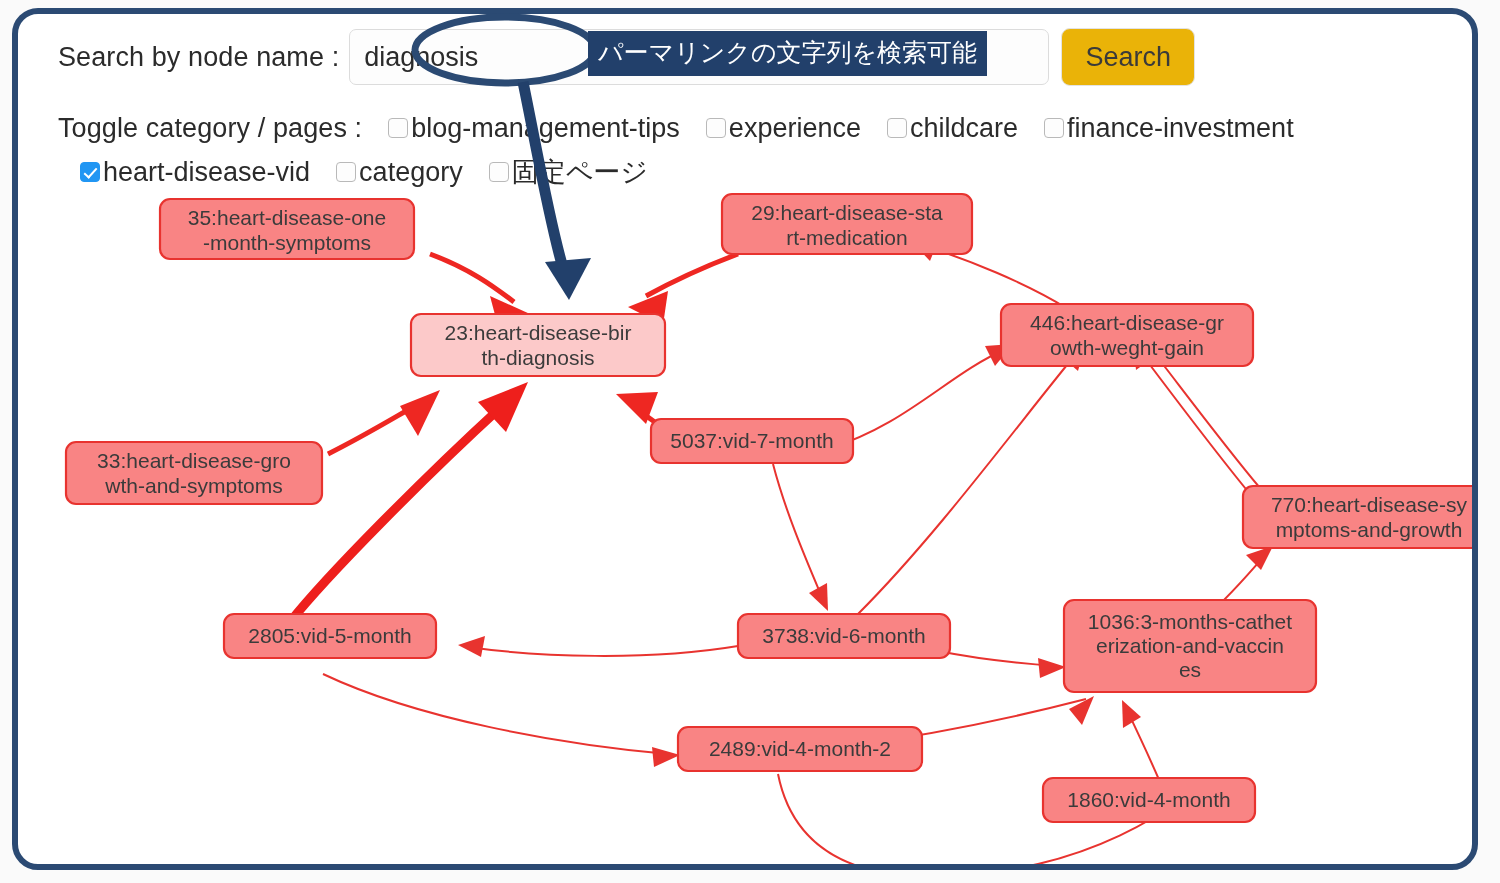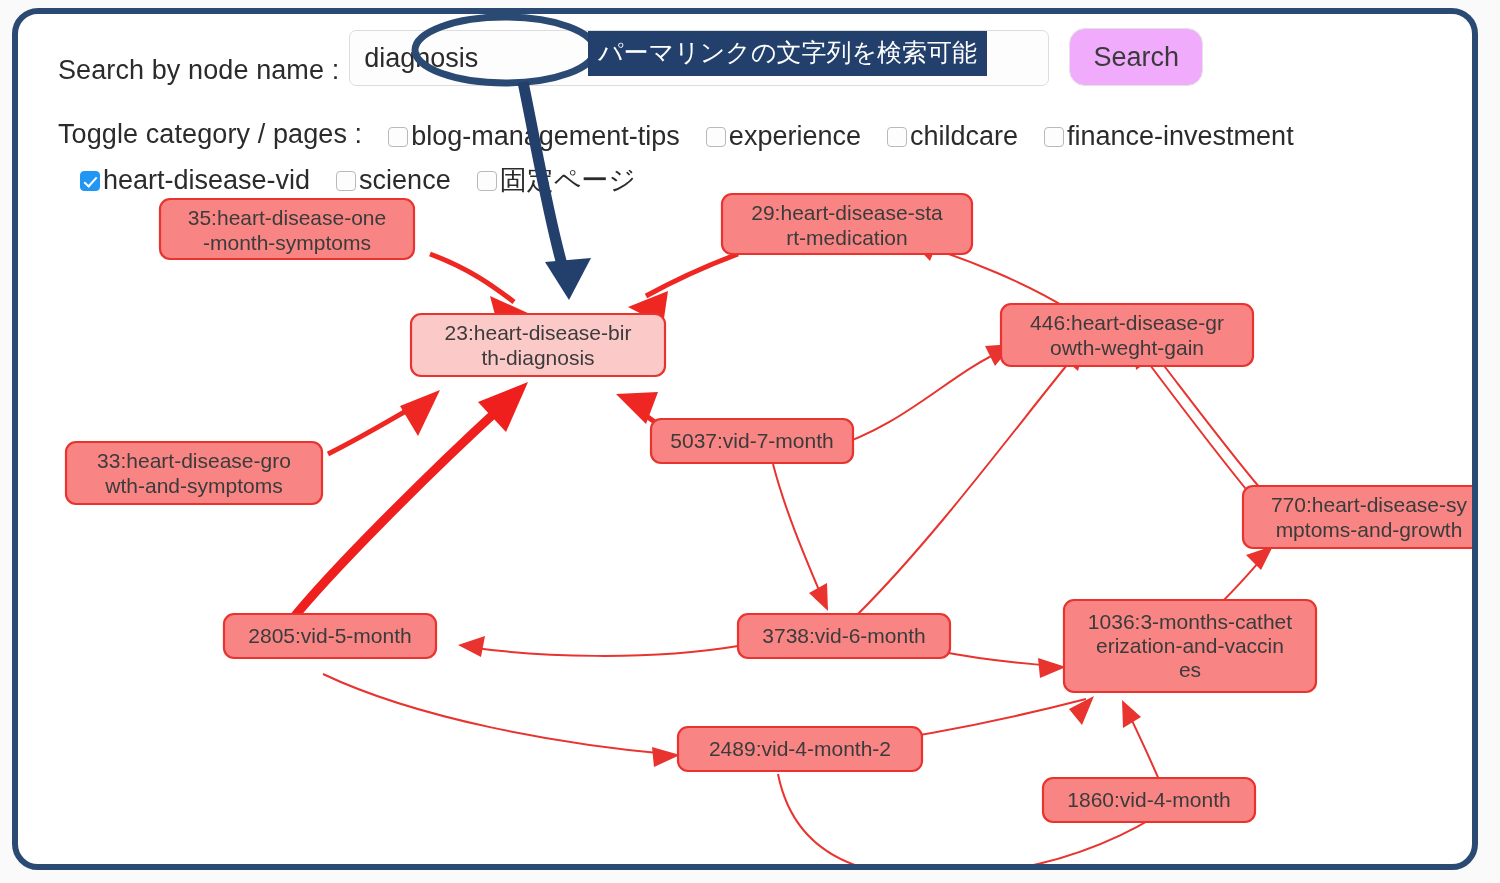--- a/index.html
+++ b/index.html
@@ -32,21 +32,21 @@
   
   #controls {
     position: absolute;
     left: 0; top: 0;
     width: 100%;
     padding: 14px 0 0 0;
     box-sizing: border-box;
   }
   .ctrl-row {
     display: flex;
-    align-items: flex-end;
+    align-items: center;
     padding-left: 40px;
     white-space: nowrap;
   }
   .ctrl-row.row1 { height: 58px; }
   .ctrl-row.row2 { height: 44px; padding-left: 40px; margin-top: 20px; }
   .ctrl-row.row3 { height: 44px; padding-left: 62px; }
 
   .ctrl-label {
     font-size: 27px;
     color: #2b2b2b;
@@ -63,26 +63,26 @@
     align-items: center;
     padding: 0 14px;
     box-sizing: border-box;
     position: relative;
   }
   .search-value {
     font-size: 27px;
     color: #2b2b2b;
   }
   .search-btn {
-    margin-left: 20px;
+    margin-left: 12px;
     height: 56px;
     min-width: 132px;
     border: 1px solid #e3e3e3;
-    border-radius: 16px;
-    background: #f0abfc;
+    border-radius: 9px;
+    background: #eab308;
     font-size: 27px;
     color: #3a3a3a;
     display: flex;
     align-items: center;
     justify-content: center;
     font-family: "Liberation Sans", sans-serif;
     cursor: pointer;
   }
   .cb-item {
     display: inline-flex;
@@ -231,21 +231,21 @@
         </span>
       </div>
 
       <div class="ctrl-row row3">
         <span class="cb-item">
           <span class="cb-box checked"></span>
           <span class="cb-text">heart-disease-vid</span>
         </span>
         <span class="cb-item">
           <span class="cb-box"></span>
-          <span class="cb-text">science</span>
+          <span class="cb-text">category</span>
         </span>
         <span class="cb-item">
           <span class="cb-box"></span>
           <span class="cb-text">固定ページ</span>
         </span>
       </div>
     </div>
 
     <div id="graph-wrap">
       <svg id="graph-svg" width="1466" height="690" viewBox="0 0 1466 690">

